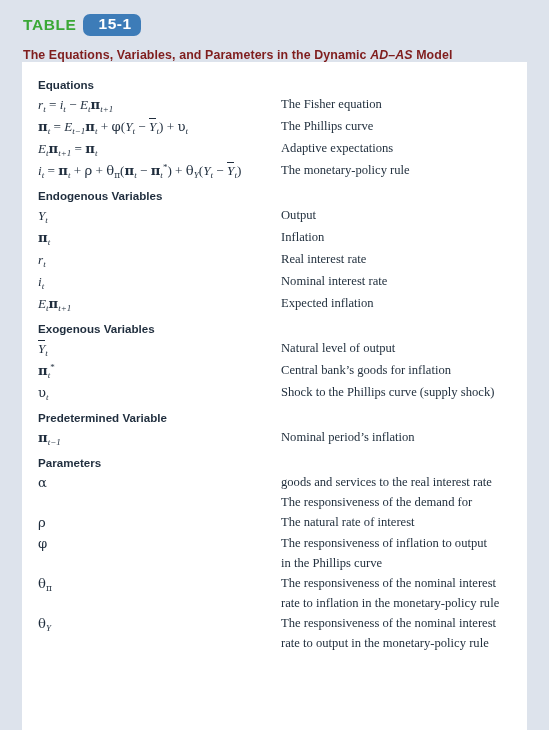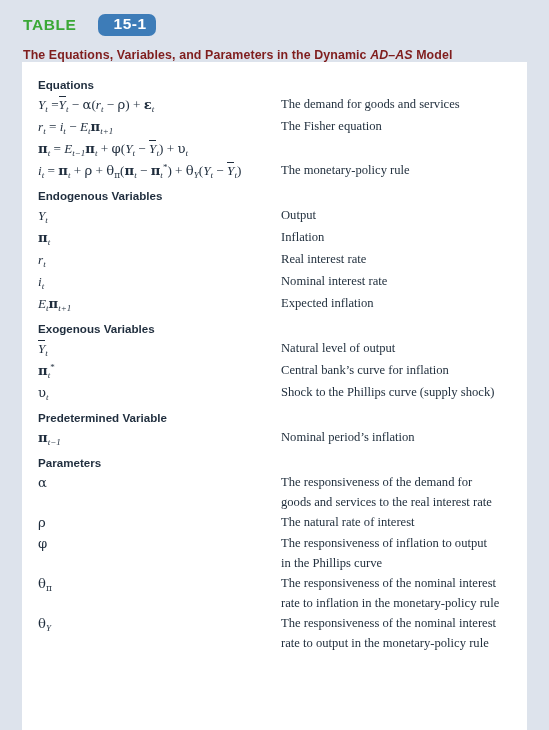--- a/index.html
+++ b/index.html
@@ -30,21 +30,21 @@
     text-align: center;
   }
   .table-word {
     color: #3aa836;
     font-size: 15.5px;
     font-weight: bold;
     letter-spacing: 0.6px;
     font-family: "Liberation Sans", sans-serif;
   }
   .table-badge {
-    margin-left: 21px;
+    margin-left: 6px;
     background: #3d7cb8;
     color: #ffffff;
     font-size: 15.5px;
     font-weight: bold;
     letter-spacing: 0.5px;
     border-radius: 7px;
     padding: 2px 9px 3px 16px;
     line-height: 1.05;
   }
 
@@ -153,34 +153,35 @@
 
   <div class="subtitle">
     <span>The Equations, Variables, and Parameters in the Dynamic </span><span class="it">AD–AS</span><span> Model</span>
   </div>
 
   <div class="panel">
     <div class="panel-inner">
 
       <div class="section-head">Equations</div>
 
-      <div class="row">
-        <div class="sym"><i>Y</i><sub>t</sub> =<span class="ovl"><i>Y</i></span><sub>t</sub> − <span class="gk">α</span>(<i>r</i><sub>t</sub> − <span class="gk">ρ</span>) + <span class="gkb">ε</span><sub>t</sub></div>
-        <div class="desc">The demand for goods and services</div>
-      </div>
 
       <div class="row">
         <div class="sym"><i>r</i><sub>t</sub> = <i>i</i><sub>t</sub> − <i>E</i><sub>t</sub><span class="gkb">π</span><sub>t+1</sub></div>
         <div class="desc">The Fisher equation</div>
       </div>
 
       <div class="row">
         <div class="sym"><span class="gkb">π</span><sub>t</sub> = <i>E</i><sub>t−1</sub><span class="gkb">π</span><sub>t</sub> + <span class="gk">φ</span>(<i>Y</i><sub>t</sub> − <span class="ovl"><i>Y</i></span><sub>t</sub>) + <span class="gk">υ</span><sub>t</sub></div>
-      </div>
-
+        <div class="desc">The Phillips curve</div>
+      </div>
+
+      <div class="row">
+        <div class="sym"><i>E</i><sub>t</sub><span class="gkb">π</span><sub>t+1</sub> = <span class="gkb">π</span><sub>t</sub></div>
+        <div class="desc">Adaptive expectations</div>
+      </div>
 
       <div class="row">
         <div class="sym"><i>i</i><sub>t</sub> = <span class="gkb">π</span><sub>t</sub> + <span class="gk">ρ</span> + <span class="gk">θ</span><sub><span class="gk">π</span></sub>(<span class="gkb">π</span><sub>t</sub> − <span class="gkb">π</span><sub>t</sub><sup>*</sup>) + <span class="gk">θ</span><sub>Y</sub>(<i>Y</i><sub>t</sub> − <span class="ovl"><i>Y</i></span><sub>t</sub>)</div>
         <div class="desc">The monetary-policy rule</div>
       </div>
 
       <div class="section-head spaced">Endogenous Variables</div>
 
       <div class="row">
         <div class="sym"><i>Y</i><sub>t</sub></div>
@@ -204,41 +205,41 @@
       </div>
 
       <div class="section-head spaced">Exogenous Variables</div>
 
       <div class="row">
         <div class="sym"><span class="ovl"><i>Y</i></span><sub>t</sub></div>
         <div class="desc">Natural level of output</div>
       </div>
       <div class="row">
         <div class="sym"><span class="gkb">π</span><sub>t</sub><sup>*</sup></div>
-        <div class="desc">Central bank’s curve for inflation</div>
+        <div class="desc">Central bank’s goods for inflation</div>
       </div>
       <div class="row">
         <div class="sym"><span class="gk">υ</span><sub>t</sub></div>
         <div class="desc">Shock to the Phillips curve (supply shock)</div>
       </div>
 
       <div class="section-head spaced">Predetermined Variable</div>
 
       <div class="row">
         <div class="sym"><span class="gkb">π</span><sub>t−1</sub></div>
         <div class="desc">Nominal period’s inflation</div>
       </div>
 
       <div class="section-head spaced">Parameters</div>
 
       <div class="row">
         <div class="sym"><span class="gk">α</span></div>
         <div class="desc">
+          <span class="l2">goods and services to the real interest rate</span>
           <span class="l2">The responsiveness of the demand for</span>
-          <span class="l2">goods and services to the real interest rate</span>
         </div>
       </div>
 
       <div class="row">
         <div class="sym"><span class="gk">ρ</span></div>
         <div class="desc">
           <span class="l2">The natural rate of interest</span>
         </div>
       </div>
 

